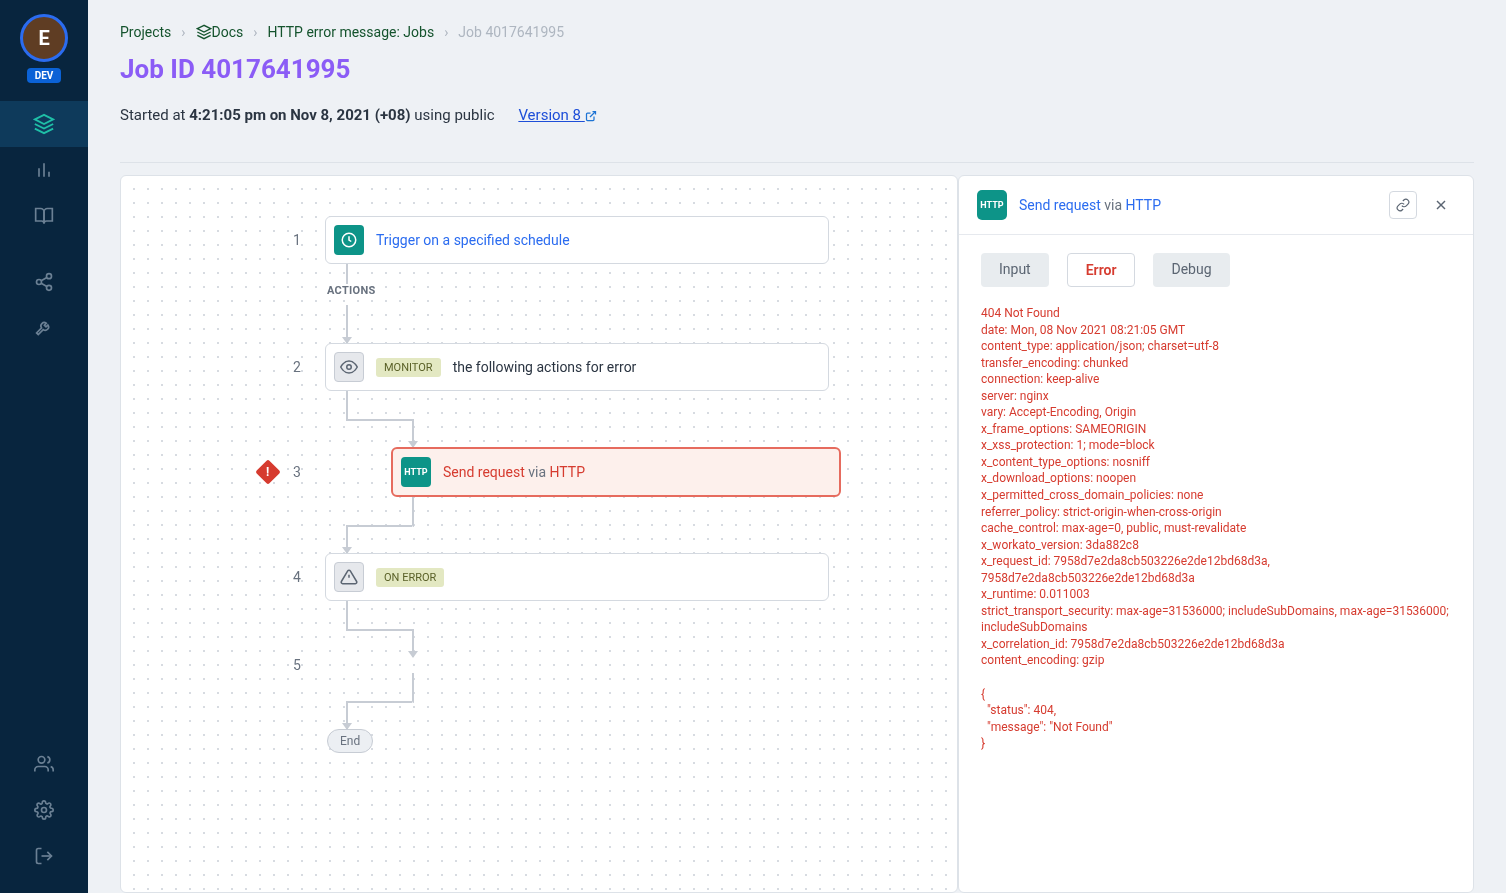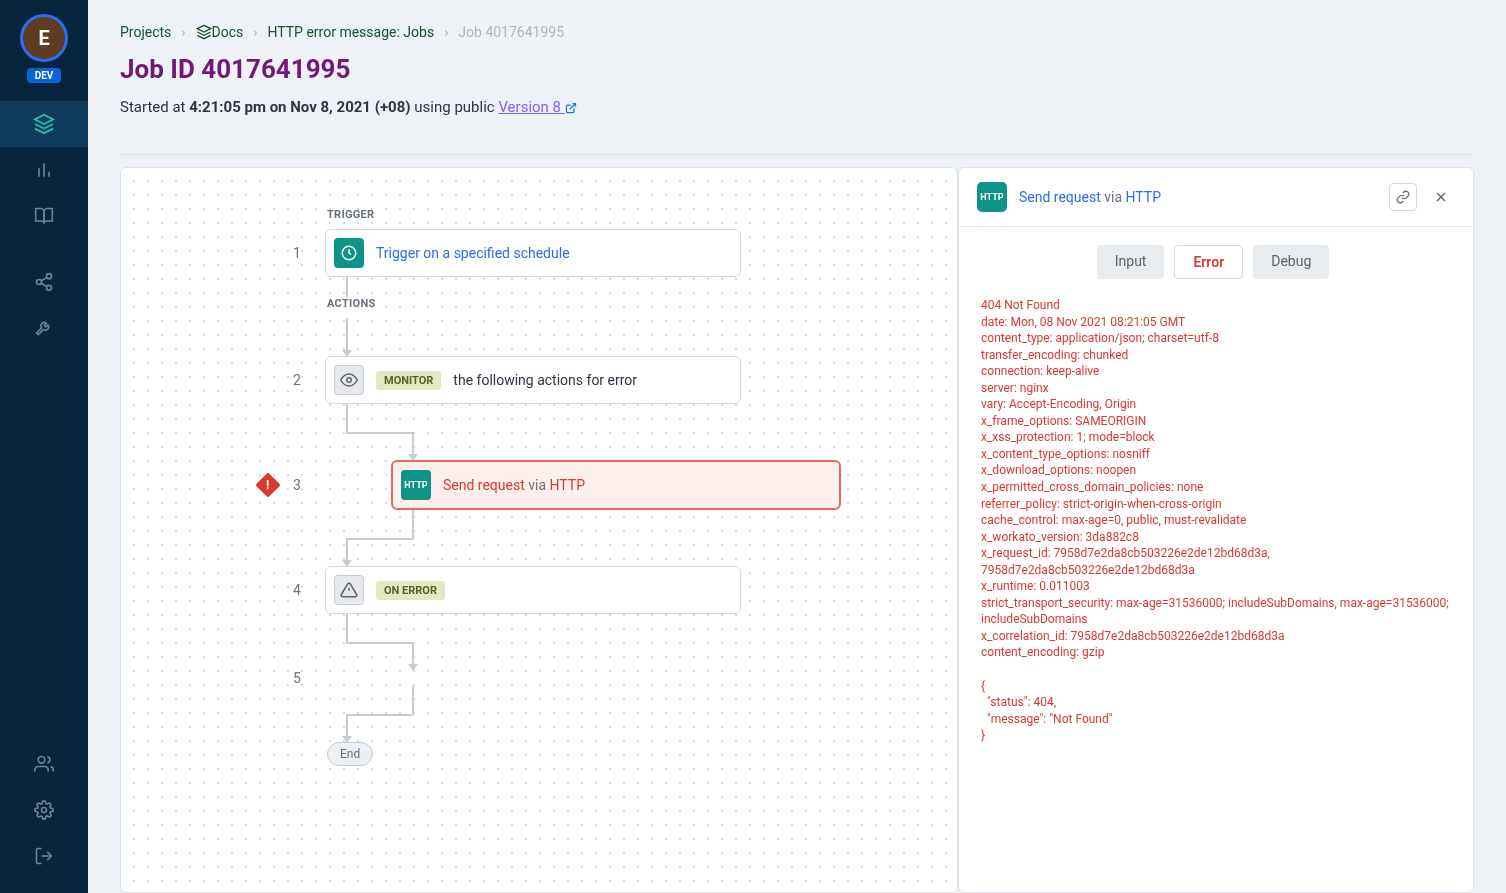--- a/index.html
+++ b/index.html
@@ -66,27 +66,27 @@
 .breadcrumb {
   display: flex; align-items: center; gap: 10px;
   color: #5f6a78; font-size: 14px;
   margin-bottom: 14px;
 }
 .breadcrumb a { color: #14532d; text-decoration: none; cursor: pointer; }
 .bc-sep { color: #aeb6c0; }
 .bc-current { color: #aeb6c0; }
 .bc-docs { display: flex; align-items: center; gap: 0; }
 h1.page-title {
-  font-size: 26px; font-weight: 700; color: #701a75; margin-bottom: 14px;
+  font-size: 26px; font-weight: 700; color: #8b5cf6; margin-bottom: 22px;
 }
 .subheader {
   font-size: 15px; color: #2b3542;
 }
 .subheader .bold { font-weight: 700; }
-.subheader a { color: #8b5cf6; text-decoration: underline; }
+.subheader a { color: #1d4ed8; text-decoration: underline; margin-left: 20px; }
 .divider {
   height: 1px; background: #dde2e8; margin: 20px 32px 0 32px;
 }
 
 
 .content {
   flex: 1; display: flex; gap: 0; padding: 12px 32px 0 32px; overflow: hidden;
 }
 .canvas {
   flex: 1;
@@ -131,40 +131,40 @@
 .step-card {
   background: #fff;
   border: 1px solid #d4d9e0;
   border-radius: 6px;
   display: flex; align-items: center; gap: 12px;
   padding: 8px 14px 8px 8px;
   font-size: 14px;
   color: #2b3542;
   min-height: 44px;
 }
-.step-card.wide { width: 416px; }
+.step-card.wide { width: 504px; }
 .step-card.indent-card { margin-left: 66px; width: 450px; }
 .step-card.error {
   border: 2px solid #e66b5e;
   background: #fdf0ec;
 }
 .step-icon {
   width: 30px; height: 30px; border-radius: 4px;
   display: flex; align-items: center; justify-content: center;
   flex-shrink: 0;
 }
 .step-icon.clock { background: #0d9488; }
 .step-icon.eye { background: #e6e8ec; border: 1px solid #c7ccd4; }
 .step-icon.http { background: #0d9488; color: #fff; font-size: 9px; font-weight: 700; }
 .step-icon.warn { background: #e6e8ec; border: 1px solid #c7ccd4; }
 .step-icon.log { background: #0d9488; }
 .badge-inline {
   background: #e3e8c2;
   color: #5a6128;
-  font-size: 11px; font-weight: 700;
+  font-size: 11px; font-weight: 400;
   padding: 3px 8px; border-radius: 3px;
 }
 .step-text .grey { color: #69727f; }
 .step-text .blue { color: #2b6cf0; }
 .step-text .red { color: #d63b2f; }
 
 .connector-v {
   width: 24px; display: flex; justify-content: center; margin-left: 214px;
 }
 .connector-v .line {
@@ -231,21 +231,21 @@
 .panel-header-right { display: flex; align-items: center; gap: 10px; }
 .icon-btn {
   width: 28px; height: 28px; border: 1px solid #d4d9e0; border-radius: 4px;
   display: flex; align-items: center; justify-content: center; cursor: pointer; color: #5b6572;
 }
 .icon-btn.plain { border: none; }
 .panel-body {
   flex: 1; overflow-y: auto; padding: 18px 22px;
 }
 .tabs {
-  display: flex; gap: 4px; margin-bottom: 18px; justify-content: center;
+  display: flex; gap: 12px; margin-bottom: 18px;
 }
 .tab {
   padding: 8px 18px; font-size: 14px; cursor: pointer;
   background: #e8ecef; color: #5b6572; border-radius: 4px; margin-right: 6px;
 }
 .tab.active { background: #fff; border: 1px solid #d4d9e0; color: #d63b2f; font-weight: 600; }
 .error-body {
   color: #d63b2f; font-size: 12px; line-height: 1.38;
   white-space: pre-wrap;
 }
@@ -352,21 +352,20 @@
             <line x1="10" y1="14" x2="21" y2="3"></line>
           </svg></a>
     </div>
   </div>
   <div class="divider"></div>
 
   <div class="content">
 
     <div class="canvas">
       <div class="canvas-inner">
-        <div class="section-label">TRIGGER</div>
         
         <div class="step-row">
           <span class="step-num">1</span>
           <div class="step-card wide">
             <div class="step-icon clock">
               <svg width="18" height="18" viewBox="0 0 24 24" fill="none" stroke="#fff" stroke-width="2">
                   <circle cx="12" cy="12" r="9"></circle>
                   <polyline points="12 7 12 12 15 14"></polyline>
                 </svg>
             </div>

